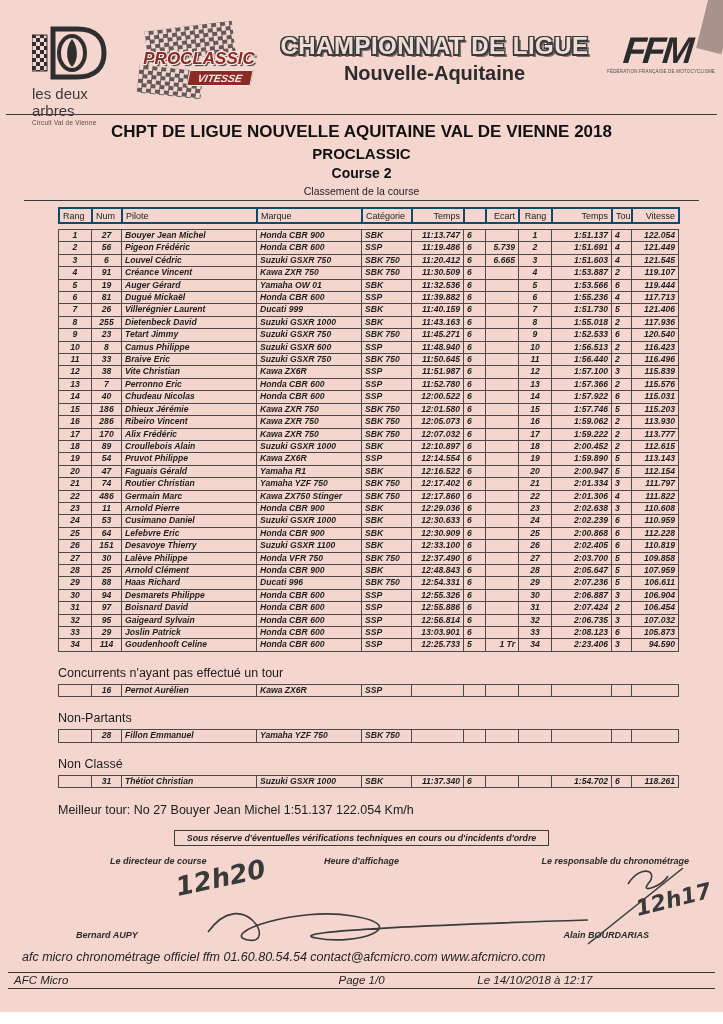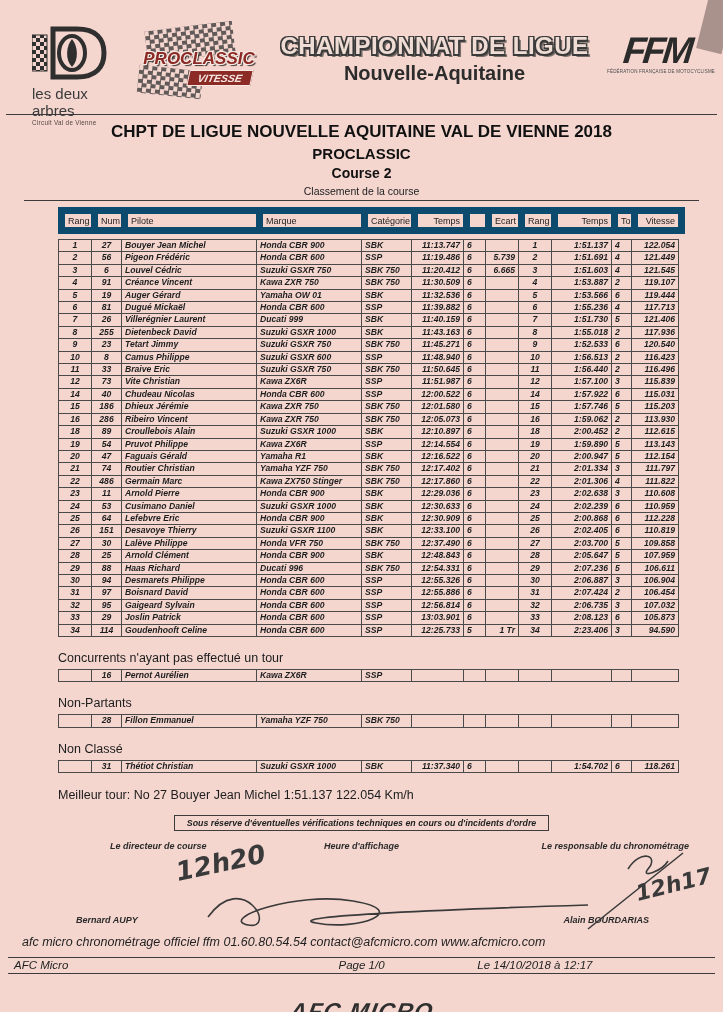--- a/index.html
+++ b/index.html
@@ -42,21 +42,21 @@
   .rule-top{margin:2px 6px 0 6px;}
   .rule-title{margin:2px 24px 0 24px;}
   
   .titles{text-align:center;margin-top:7px;}
   .t1{font-size:17px;font-weight:bold;color:#111;}
   .t2{font-size:15px;font-weight:bold;color:#111;margin-top:3px;}
   .t3{font-size:14px;font-weight:bold;color:#111;margin-top:3px;}
   .t4{font-size:10.5px;color:#222;margin-top:4px;margin-bottom:3px;}
   
   .race-table{border-collapse:collapse;table-layout:fixed;width:620px;margin-left:58px;}
-  .race-table th{border:7px solid #0c4a6e;font-weight:normal;font-size:9px;padding:0 3px;height:13px;color:#222;text-align:left;overflow:hidden;white-space:nowrap;}
+  .race-table th{border:2px solid #0c4a6e;font-weight:normal;font-size:9px;padding:0 3px;height:13px;color:#222;text-align:left;overflow:hidden;white-space:nowrap;}
   .race-table td{border:1px solid #4a4a4a;font-style:italic;font-weight:bold;font-size:8.6px;padding:0 3px;height:11.4px;line-height:11.4px;color:#1d1d1d;overflow:hidden;white-space:nowrap;}
   .head-table{margin-bottom:5px;}
   td.c0,th.c8,td.c8,td.c1{text-align:center;}
   td.c5,td.c7,td.c9,td.c11,th.c5,th.c7,th.c9,th.c11{text-align:right;}
   .section-h{font-size:12.5px;color:#1c1c1c;margin:14px 0 4px 58px;}
   .sub-table{margin-top:2px;}
   .bestlap{font-size:12.5px;color:#1c1c1c;margin:15px 0 0 58px;}
   
   .disclaimer{width:fit-content;margin:13px auto 0 auto;border:1.4px solid #3c3c3c;padding:2px 12px;
     font-size:8.8px;font-weight:bold;font-style:italic;color:#222;}
@@ -332,33 +332,47 @@
             <td class="c5">11:50.645</td>
             <td class="c6">6</td>
             <td class="c7"></td>
             <td class="c8">11</td>
             <td class="c9">1:56.440</td>
             <td class="c10">2</td>
             <td class="c11">116.496</td>
           </tr>
           <tr>
             <td class="c0">12</td>
-            <td class="c1">73</td>
+            <td class="c1">38</td>
             <td class="c2">Vite Christian</td>
             <td class="c3">Kawa ZX6R</td>
             <td class="c4">SSP</td>
             <td class="c5">11:51.987</td>
             <td class="c6">6</td>
             <td class="c7"></td>
             <td class="c8">12</td>
             <td class="c9">1:57.100</td>
             <td class="c10">3</td>
             <td class="c11">115.839</td>
           </tr>
           <tr>
+            <td class="c0">13</td>
+            <td class="c1">7</td>
+            <td class="c2">Perronno Eric</td>
+            <td class="c3">Honda CBR 600</td>
+            <td class="c4">SSP</td>
+            <td class="c5">11:52.780</td>
+            <td class="c6">6</td>
+            <td class="c7"></td>
+            <td class="c8">13</td>
+            <td class="c9">1:57.366</td>
+            <td class="c10">2</td>
+            <td class="c11">115.576</td>
+          </tr>
+          <tr>
             <td class="c0">14</td>
             <td class="c1">40</td>
             <td class="c2">Chudeau Nicolas</td>
             <td class="c3">Honda CBR 600</td>
             <td class="c4">SSP</td>
             <td class="c5">12:00.522</td>
             <td class="c6">6</td>
             <td class="c7"></td>
             <td class="c8">14</td>
             <td class="c9">1:57.922</td>
@@ -385,20 +399,34 @@
             <td class="c2">Ribeiro Vincent</td>
             <td class="c3">Kawa ZXR 750</td>
             <td class="c4">SBK 750</td>
             <td class="c5">12:05.073</td>
             <td class="c6">6</td>
             <td class="c7"></td>
             <td class="c8">16</td>
             <td class="c9">1:59.062</td>
             <td class="c10">2</td>
             <td class="c11">113.930</td>
+          </tr>
+          <tr>
+            <td class="c0">17</td>
+            <td class="c1">170</td>
+            <td class="c2">Alix Frédéric</td>
+            <td class="c3">Kawa ZXR 750</td>
+            <td class="c4">SBK 750</td>
+            <td class="c5">12:07.032</td>
+            <td class="c6">6</td>
+            <td class="c7"></td>
+            <td class="c8">17</td>
+            <td class="c9">1:59.222</td>
+            <td class="c10">2</td>
+            <td class="c11">113.777</td>
           </tr>
           <tr>
             <td class="c0">18</td>
             <td class="c1">89</td>
             <td class="c2">Croullebois Alain</td>
             <td class="c3">Suzuki GSXR 1000</td>
             <td class="c4">SBK</td>
             <td class="c5">12:10.897</td>
             <td class="c6">6</td>
             <td class="c7"></td>

